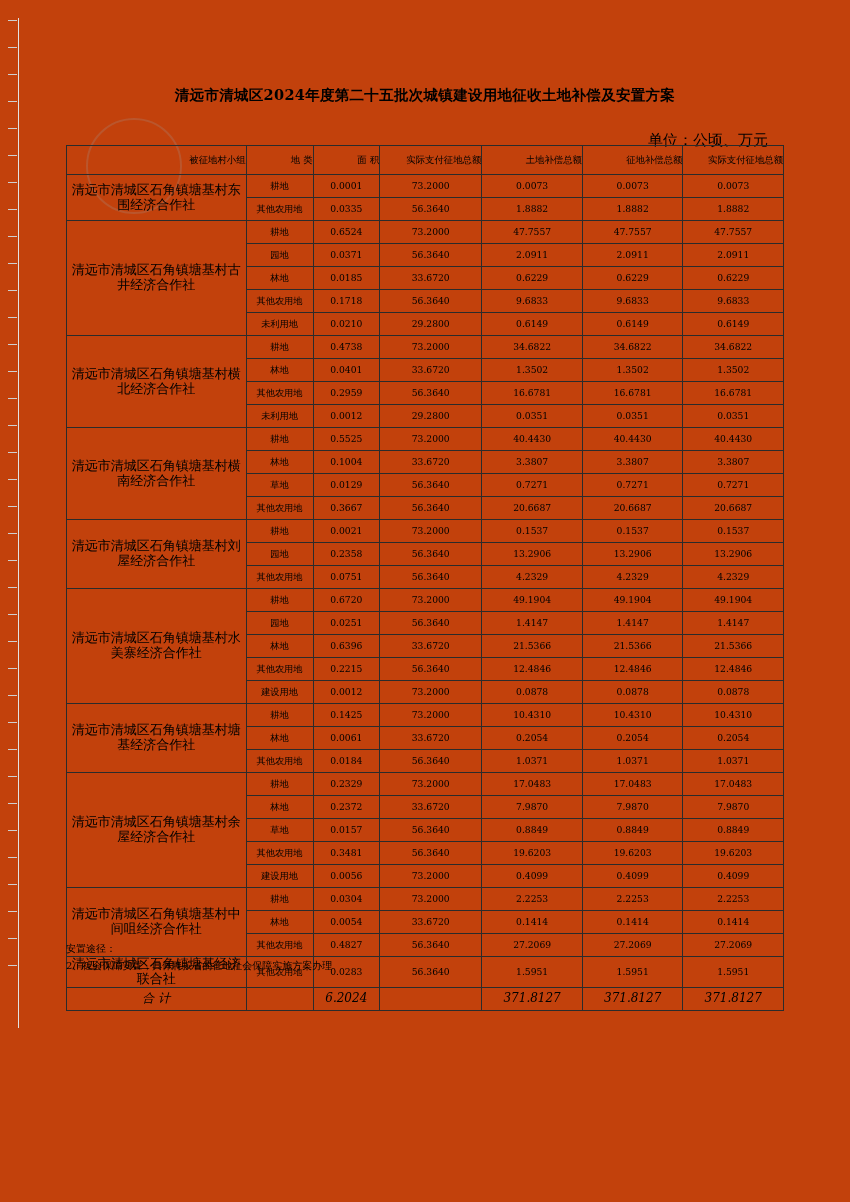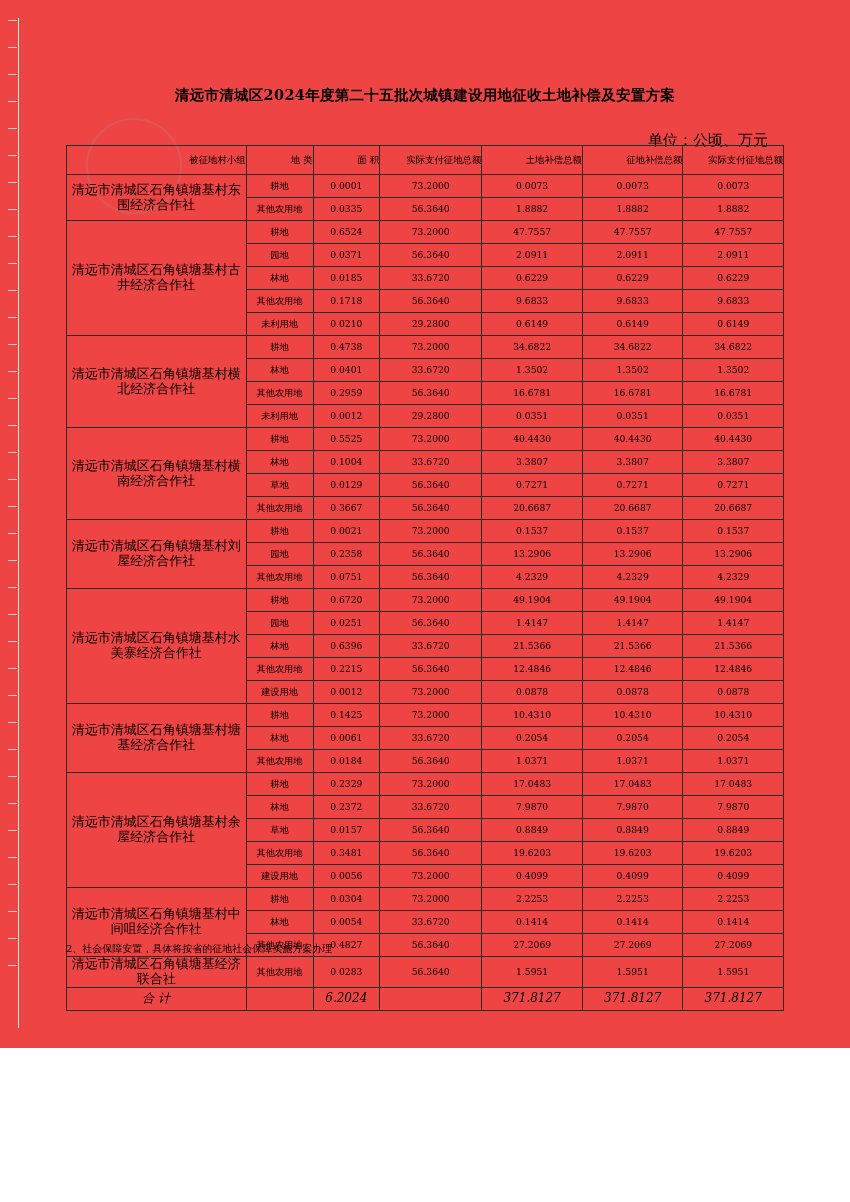--- a/index.html
+++ b/index.html
@@ -12,22 +12,22 @@
     height: 1202px;
     position: relative;
     font-family: "DejaVu Sans", "Liberation Sans", sans-serif;
     color: #111;
     overflow: hidden;
   }
   .page {
     position: absolute;
     left: 0; top: 0;
     width: 850px;
-    height: 1048px;
-    background: #ef4444;
+    height: 1202px;
+    background: #c2410c;
   }
   
   .edge-marks {
     position: absolute;
     left: 8px; top: 20px;
     width: 14px; height: 1000px;
   }
   .edge-marks span {
     display: block;
     width: 9px;
@@ -477,16 +477,17 @@
           <td class="area">6.2024</td>
           <td class="std"></td>
           <td class="c1">371.8127</td>
           <td class="c2">371.8127</td>
           <td class="c3">371.8127</td>
         </tr>
       </tbody>
   </table>
 
   <div class="footer">
+    <div>安置途径：</div>
     <div>2、社会保障安置，具体将按省的征地社会保障实施方案办理</div>
   </div>
 
 </div>
 
 </body></html>

